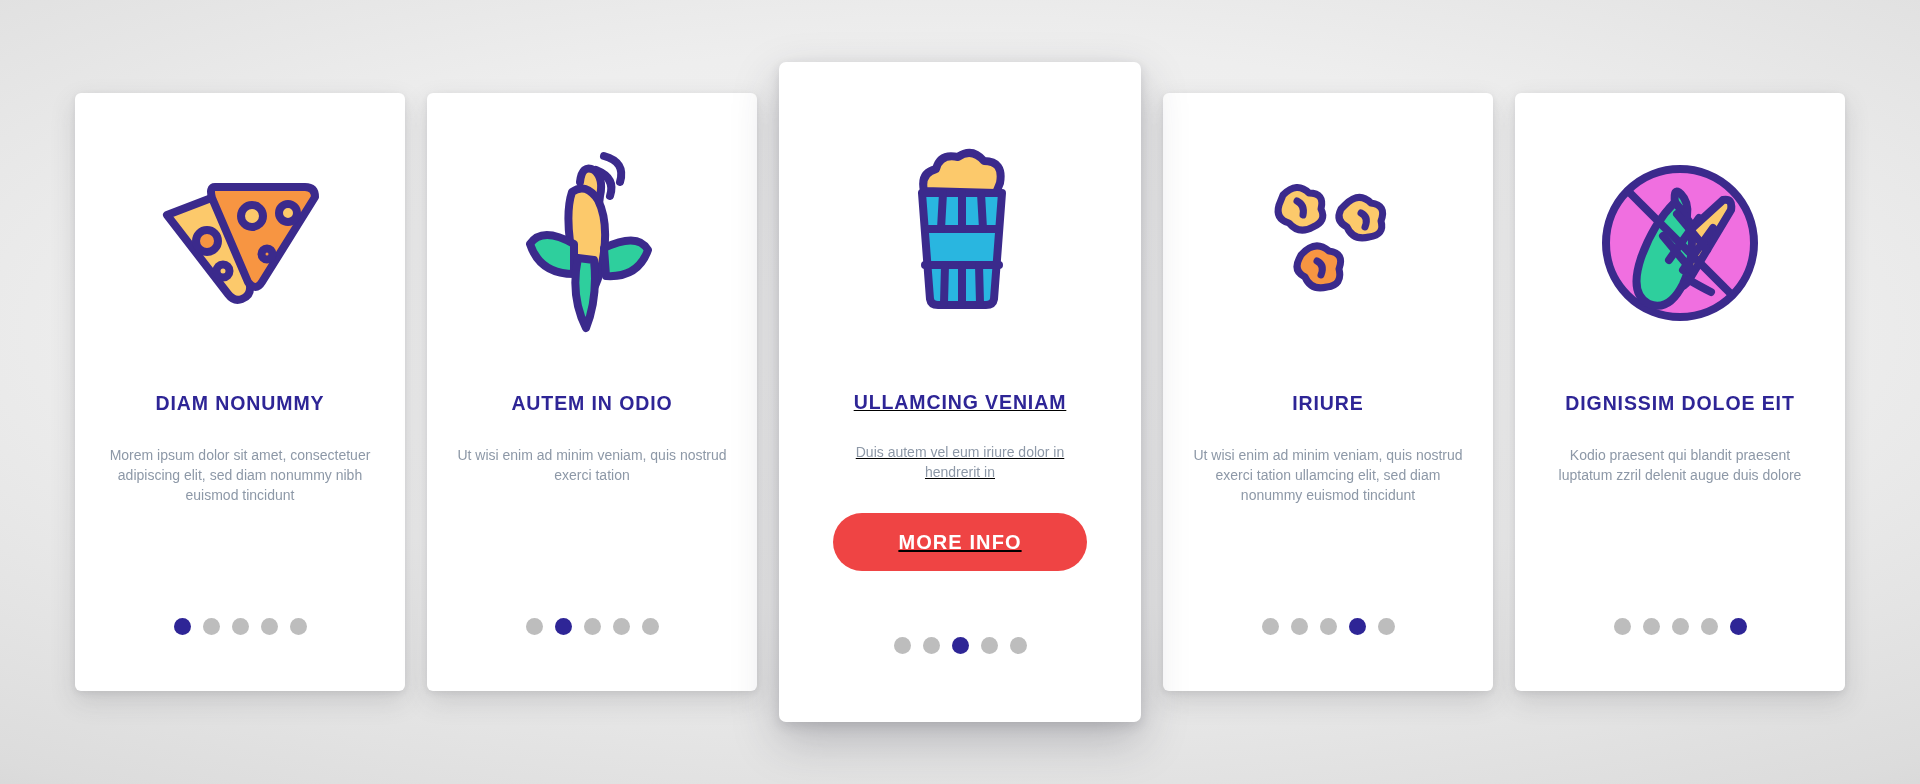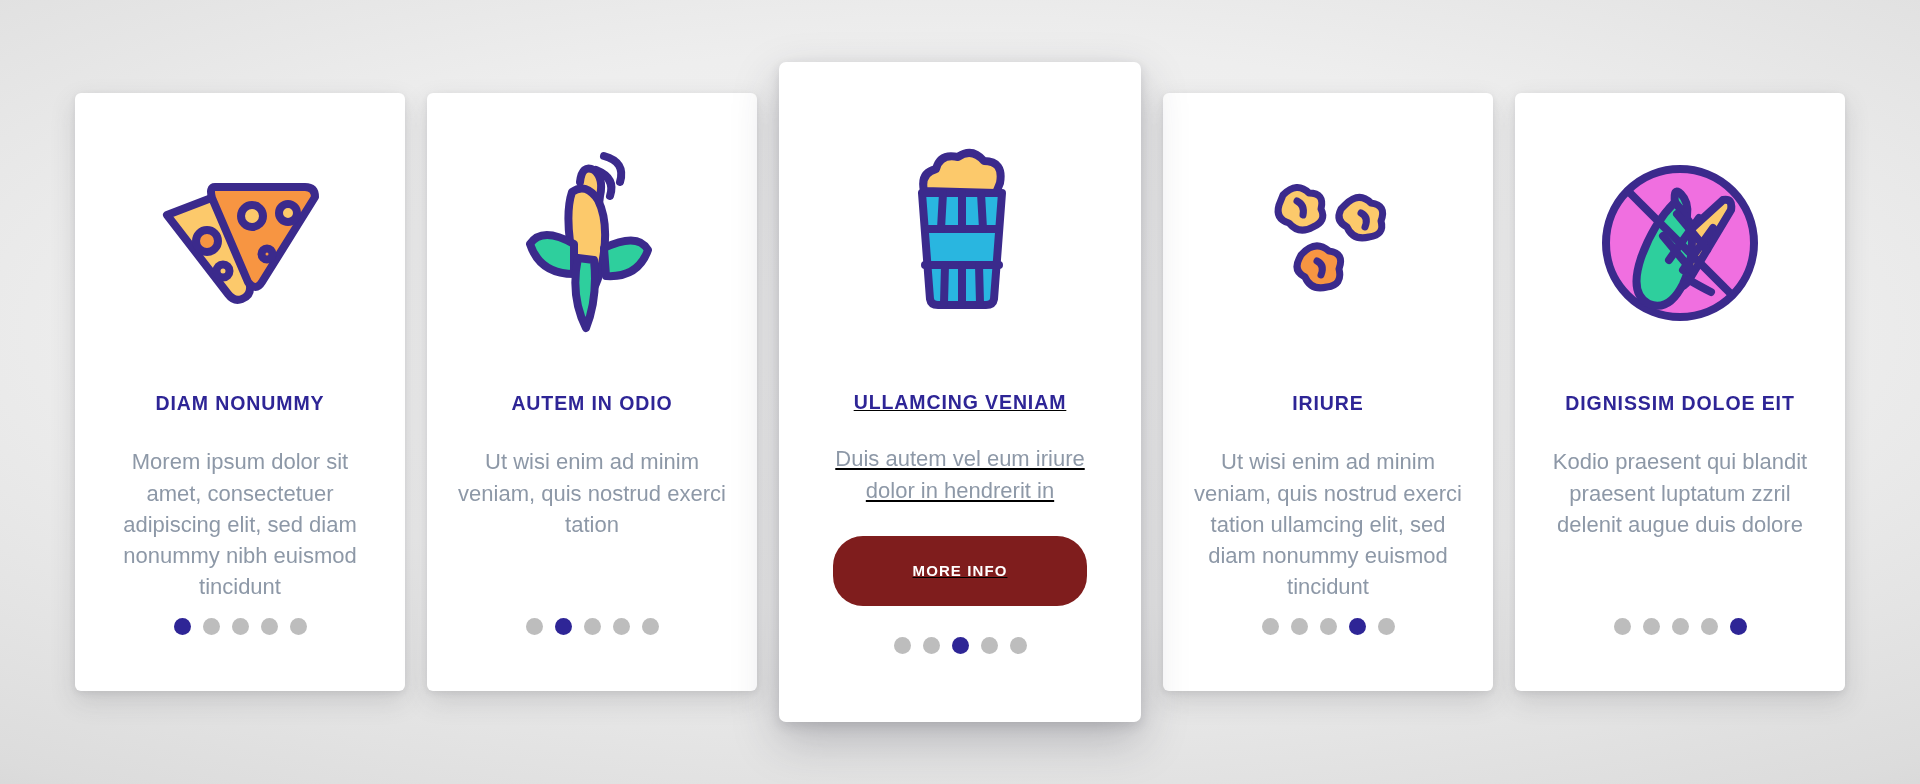--- a/index.html
+++ b/index.html
@@ -81,49 +81,49 @@
     font-size: 19.5px;
     letter-spacing: 0.9px;
     text-align: center;
     line-height: 1.1;
     margin: 0;
     text-transform: uppercase;
   }
 
   .card-body {
     color: #8d98a7;
-    font-size: 22px;
+    font-size: 14px;
     line-height: 1.42;
     text-align: center;
     margin: 32px 0 0 0;
     max-width: 270px;
   }
   .card.featured .card-body {
     max-width: 250px;
     margin-top: 30px;
   }
 
   .cta-row {
     margin-top: 30px;
     display: flex;
     justify-content: center;
     width: 100%;
   }
 
   .cta-button {
-    background: #7f1d1d;
+    background: #ef4444;
     color: #ffffff;
     border: none;
     border-radius: 30px;
     font-family: "Liberation Sans", sans-serif;
     font-weight: bold;
-    font-size: 15px;
+    font-size: 20px;
     letter-spacing: 1.1px;
     padding: 0 36px;
-    height: 70px;
+    height: 58px;
     min-width: 254px;
     cursor: pointer;
   }
 
   .dots {
     position: absolute;
     left: 0;
     right: 0;
     bottom: 56px;
     display: flex;

